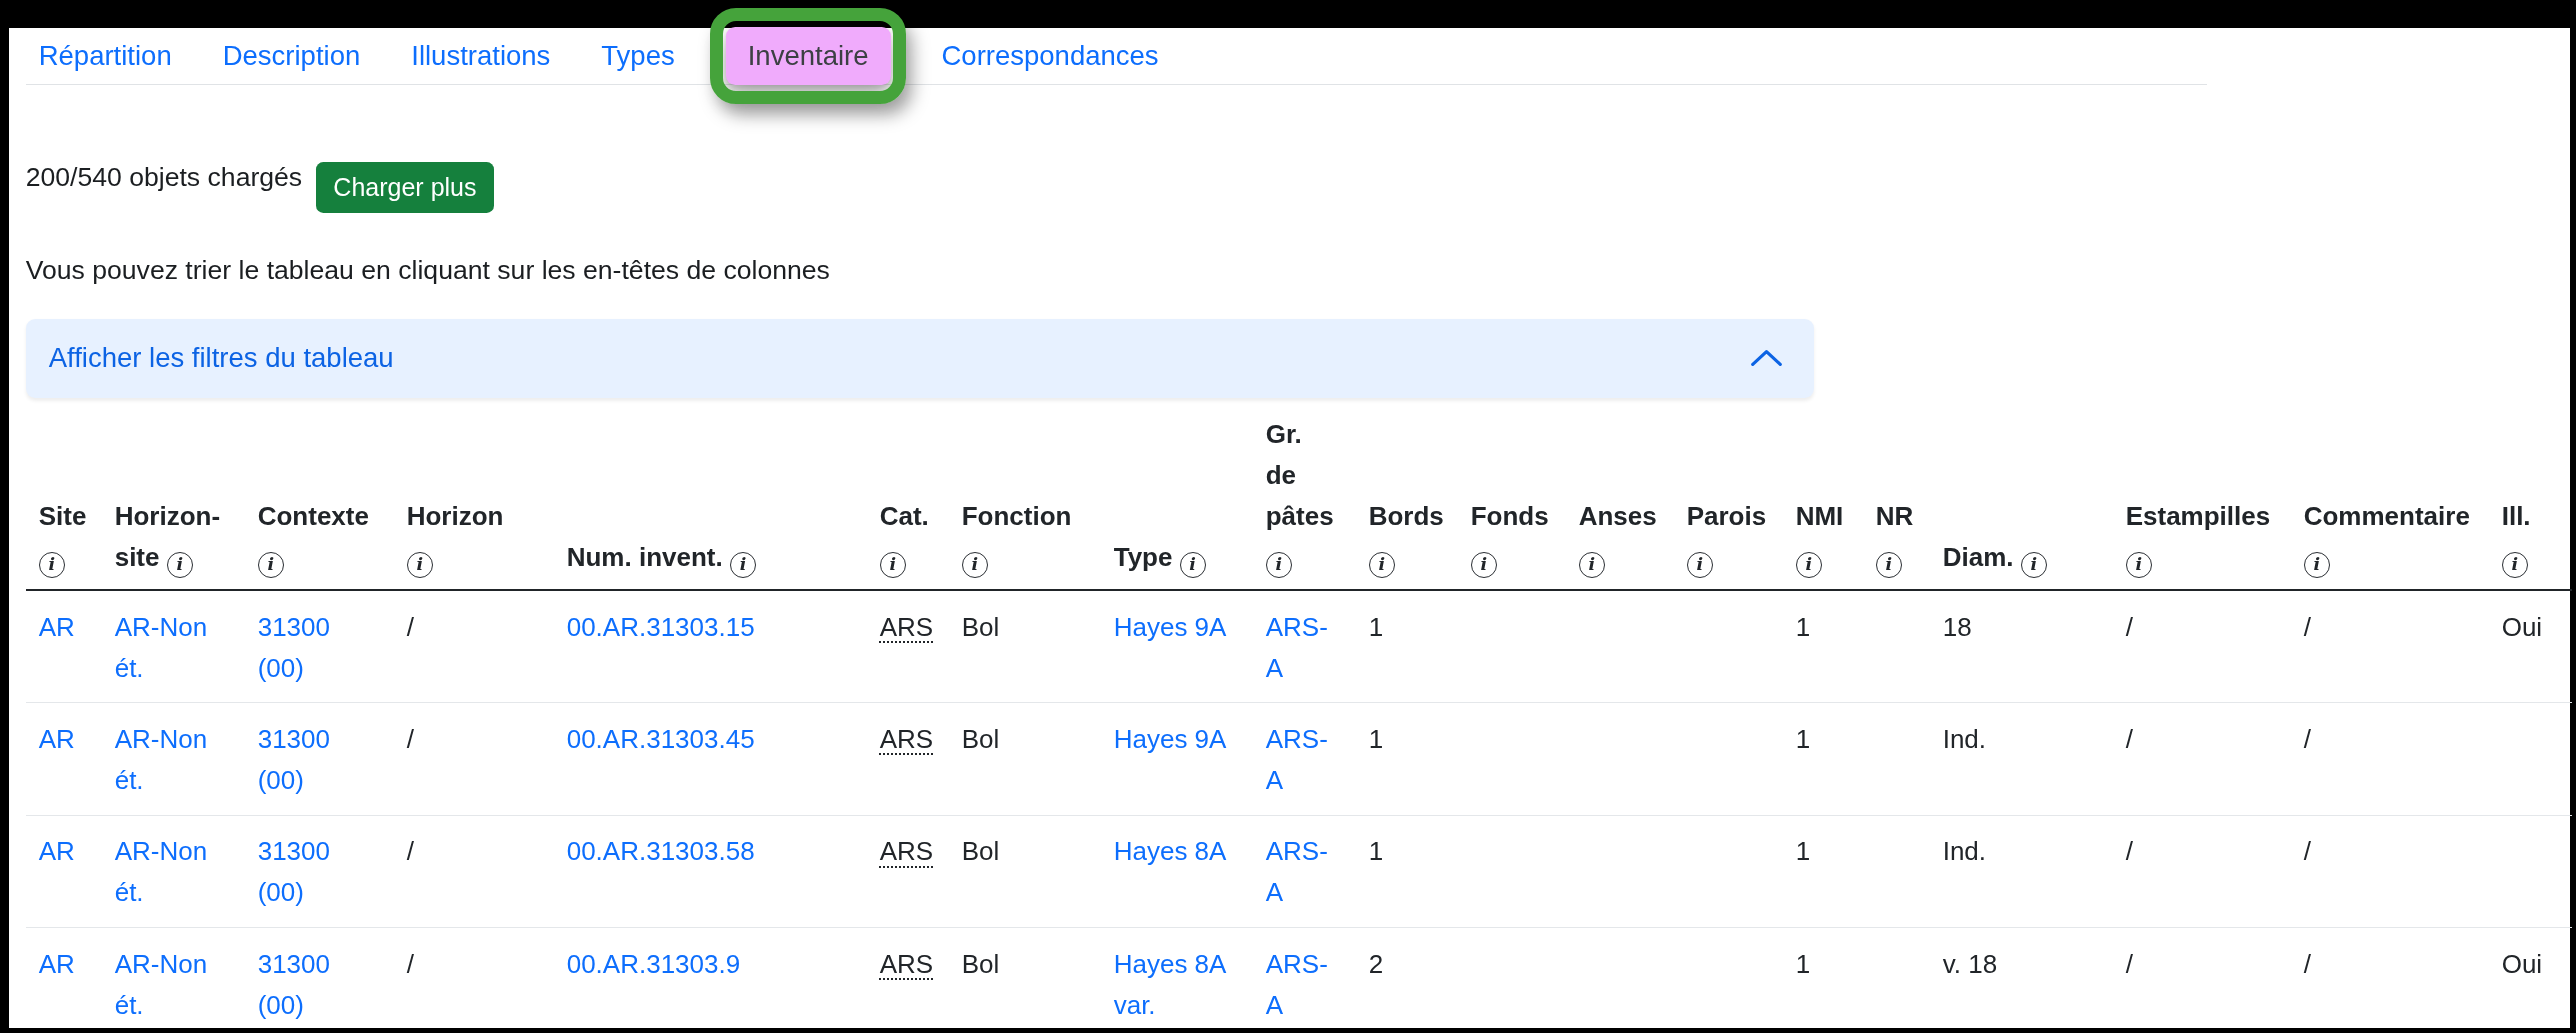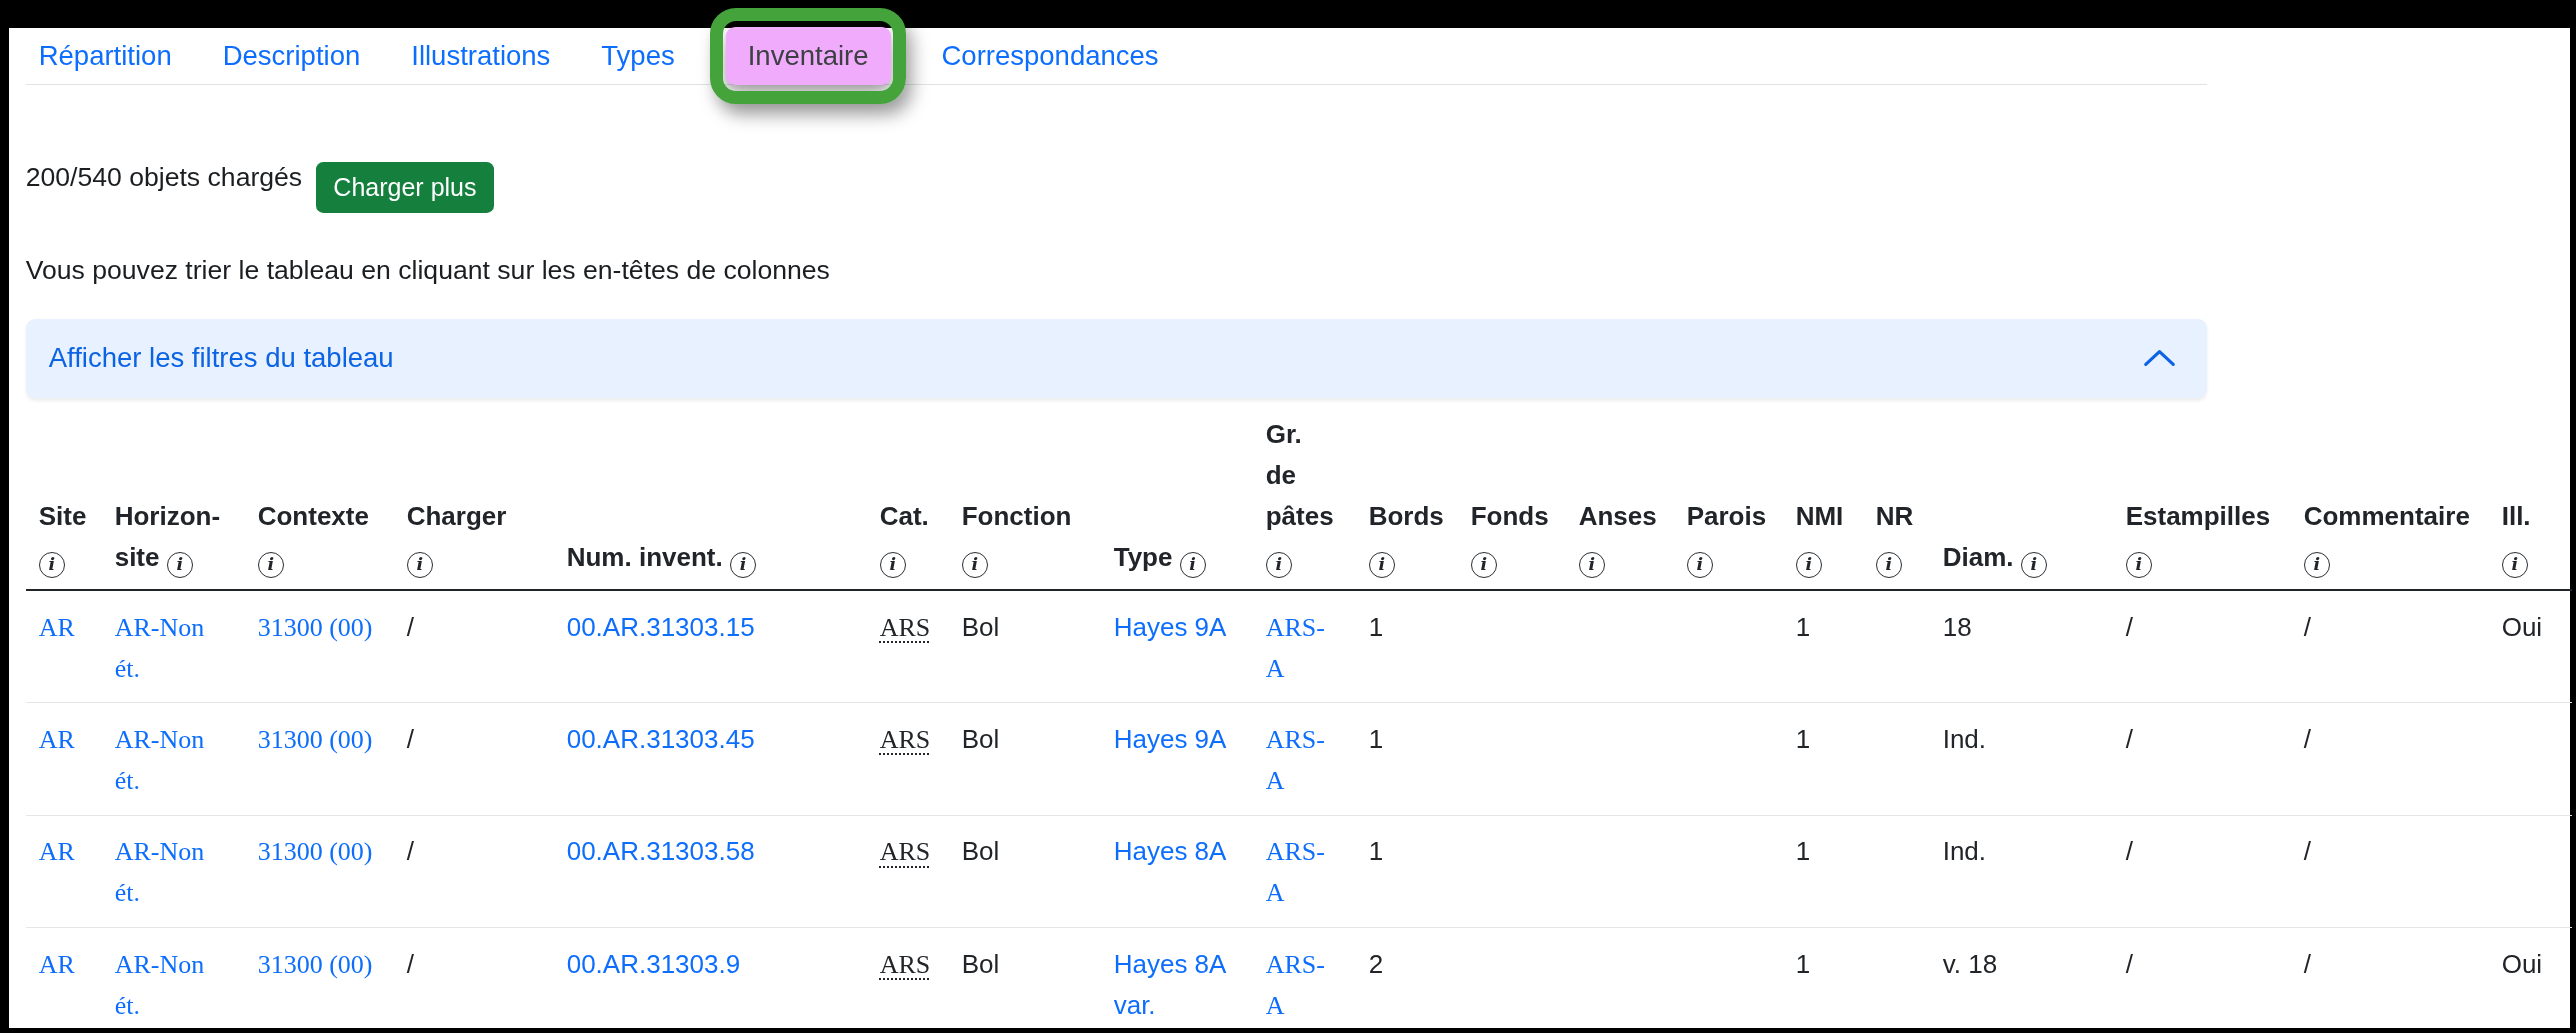--- a/index.html
+++ b/index.html
@@ -32,21 +32,21 @@
   
   .content{padding:0 13px 0 16.5px;}
   .status-row{display:flex;gap:13.8px;margin-top:77px;font-size:26.6px;color:#1b1e21;}
   .load-more{
     background:#15803d;color:#fff;font-size:25px;line-height:1;
     padding:13px 17.4px;border:none;border-radius:7.3px;cursor:pointer;
     font-family:"Liberation Sans",sans-serif;
   }
   .hint{margin-top:42px;font-size:26.6px;color:#1b1e21;}
   .accordion{
-    margin-top:33px;height:79px;width:2181px;box-sizing:border-box;
+    margin-top:33px;height:79px;width:1788px;box-sizing:border-box;
     background:#e7f1ff;border-radius:9.2px;cursor:pointer;
     display:flex;align-items:center;justify-content:space-between;
     padding:0 30px 0 23px;box-shadow:0 2.8px 3.7px rgba(0,0,0,.07);
   }
   .accordion .acc-label{color:#0c63e4;font-size:27.5px;}
   .accordion svg{display:block;}
   
   table{border-collapse:collapse;table-layout:fixed;width:2542px;margin-top:11px;}
   th{
     vertical-align:bottom;text-align:left;font-size:26px;font-weight:bold;color:#212529;
@@ -55,21 +55,21 @@
   th .hl{display:block;white-space:nowrap;}
   td{
     vertical-align:top;font-size:26px;color:#212529;
     padding:15.6px 13px 13.8px 13px;line-height:41px;overflow:hidden;
   }
   tbody tr + tr td{border-top:0.9px solid #e4e7ea;}
   a.lnk{color:#0d6efd;text-decoration:none;cursor:pointer;}
   .dark{color:#212529;}
   .dotted{
     text-decoration-line:underline;text-decoration-style:dotted;
-    text-decoration-thickness:1.8px;text-underline-offset:6.4px;font-family:Liberation Serif, serif;
+    text-decoration-thickness:1.8px;text-underline-offset:6.4px;
   }
   .info{
     display:inline-block;width:26px;height:26px;line-height:23px;box-sizing:border-box;
     border:1.8px solid #2a2e33;border-radius:50%;text-align:center;
     font-family:"DejaVu Serif",serif;font-style:italic;font-weight:600;font-size:17.4px;color:#212529;
     vertical-align:-3.7px;
   }
 </style>
 </head>
 <body>
@@ -133,21 +133,21 @@
             </th>
             <th>
               <span class="hl">Horizon-</span>
               <span class="hl">site <span class="info">i</span></span>
             </th>
             <th>
               <span class="hl">Contexte</span>
               <span class="hl"><span class="info">i</span></span>
             </th>
             <th>
-              <span class="hl">Charger</span>
+              <span class="hl">Horizon</span>
               <span class="hl"><span class="info">i</span></span>
             </th>
             <th>
               <span class="hl">Num. invent. <span class="info">i</span></span>
             </th>
             <th>
               <span class="hl">Cat.</span>
               <span class="hl"><span class="info">i</span></span>
             </th>
             <th>

